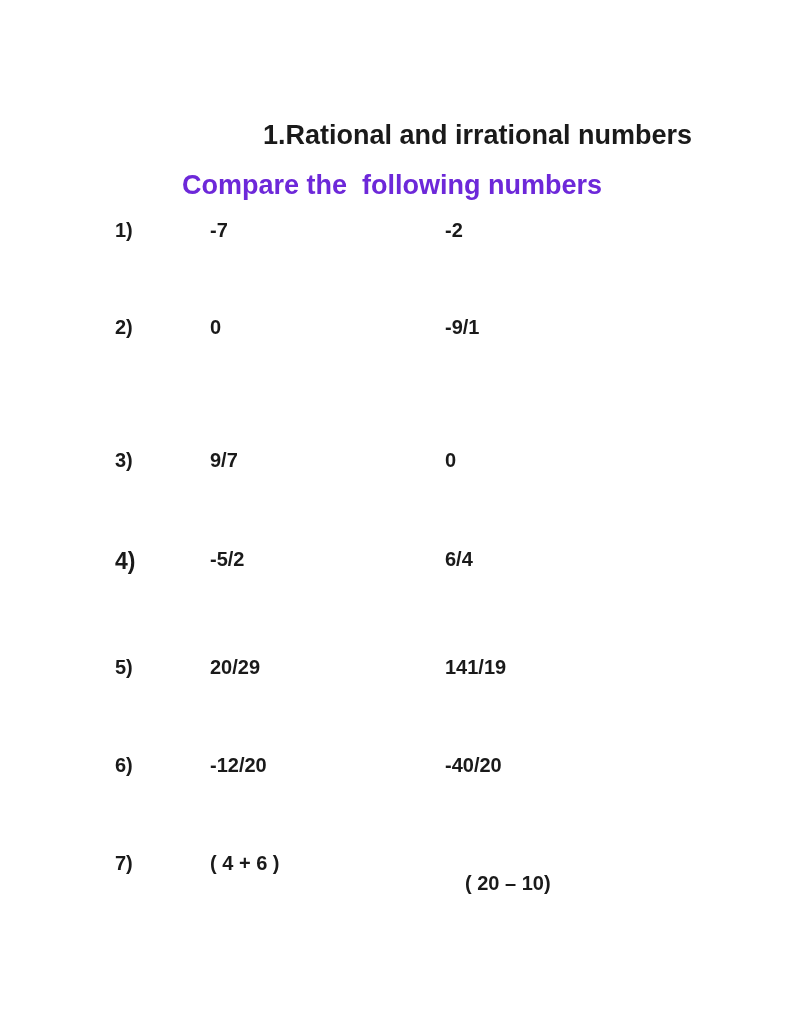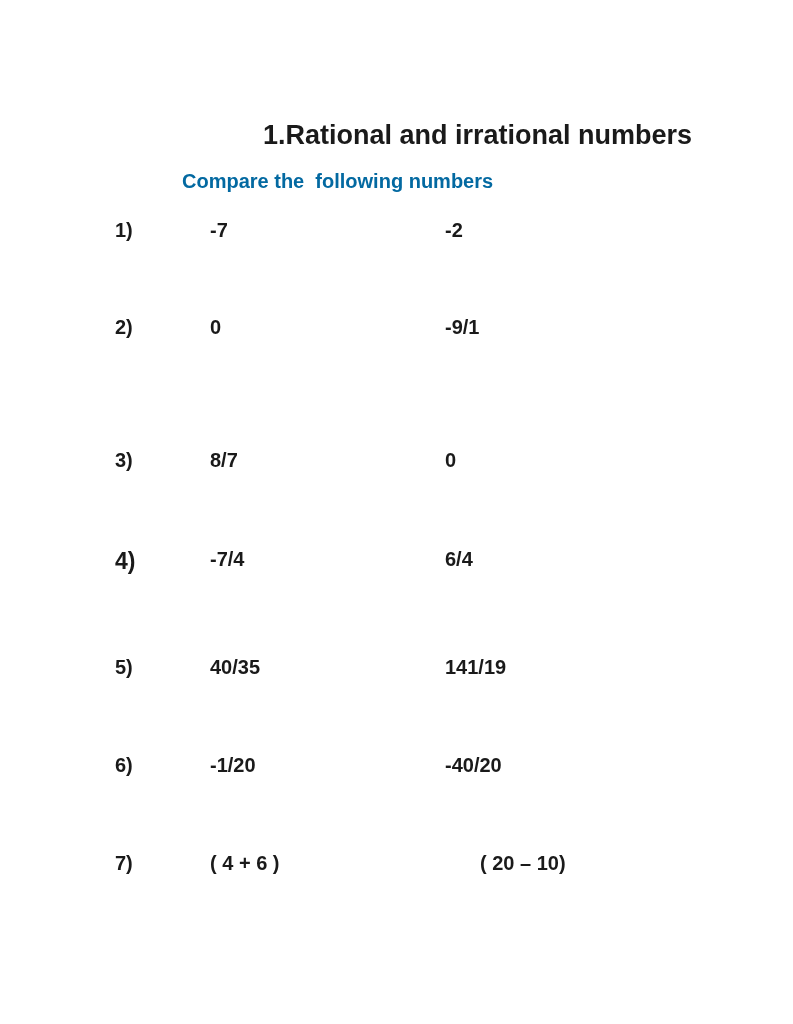--- a/index.html
+++ b/index.html
@@ -22,24 +22,24 @@
     top: 120px;
     font-size: 27px;
     font-weight: 700;
     white-space: pre;
     color: #1a1a1a;
   }
   .worksheet-subtitle {
     position: absolute;
     left: 182px;
     top: 170px;
-    font-size: 20px;
+    font-size: 27px;
     font-weight: 700;
     white-space: pre;
-    color: #0369a1;
+    color: #6d28d9;
   }
   .row {
     position: absolute;
     left: 0;
     width: 100%;
     height: 30px;
     font-size: 20px;
     font-weight: 700;
   }
   .row span { white-space: pre; }
@@ -56,21 +56,21 @@
     left: 445px;
   }
   .row-1 { top: 219px; }
   .row-2 { top: 316px; }
   .row-3 { top: 449px; }
   .row-4 { top: 548px; }
   .row-5 { top: 656px; }
   .row-6 { top: 754px; }
   .row-7 { top: 852px; }
   .row-4 .q-label { font-size: 23px; }
-  .row-7 .q-right { left: 480px; }
+  .row-7 .q-right { left: 465px; margin-top: 20px; }
 </style>
 </head>
 <body>
 
 <div class="page">
 
   <div class="worksheet-title">1.Rational and irrational numbers</div>
 
   <div class="worksheet-subtitle">Compare the  following numbers</div>
 
@@ -81,39 +81,39 @@
   </div>
 
   <div class="row row-2">
     <span class="q-label">2)</span>
     <span class="q-left">0</span>
     <span class="q-right">-9/1</span>
   </div>
 
   <div class="row row-3">
     <span class="q-label">3)</span>
-    <span class="q-left">8/7</span>
+    <span class="q-left">9/7</span>
     <span class="q-right">0</span>
   </div>
 
   <div class="row row-4">
     <span class="q-label">4)</span>
-    <span class="q-left">-7/4</span>
+    <span class="q-left">-5/2</span>
     <span class="q-right">6/4</span>
   </div>
 
   <div class="row row-5">
     <span class="q-label">5)</span>
-    <span class="q-left">40/35</span>
+    <span class="q-left">20/29</span>
     <span class="q-right">141/19</span>
   </div>
 
   <div class="row row-6">
     <span class="q-label">6)</span>
-    <span class="q-left">-1/20</span>
+    <span class="q-left">-12/20</span>
     <span class="q-right">-40/20</span>
   </div>
 
   <div class="row row-7">
     <span class="q-label">7)</span>
     <span class="q-left">( 4 + 6 )</span>
     <span class="q-right">( 20 – 10)</span>
   </div>
 
 </div>

